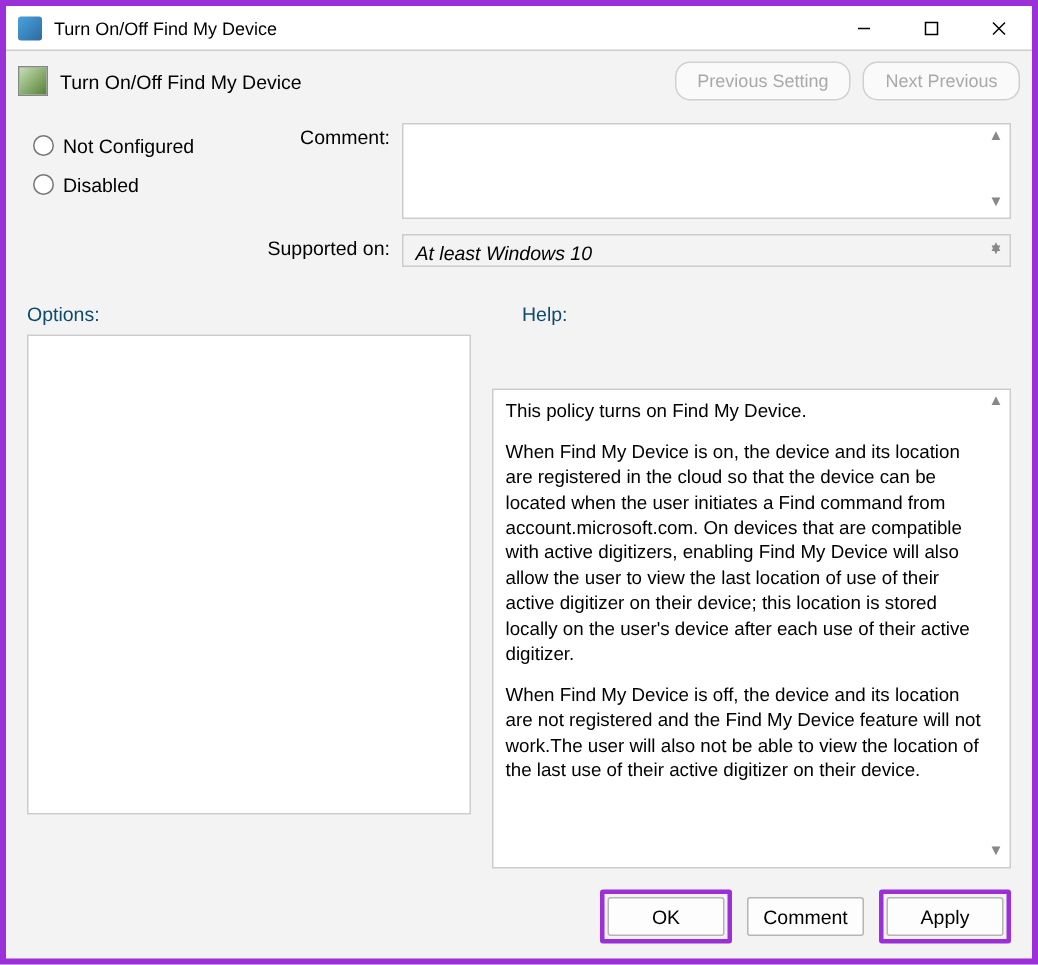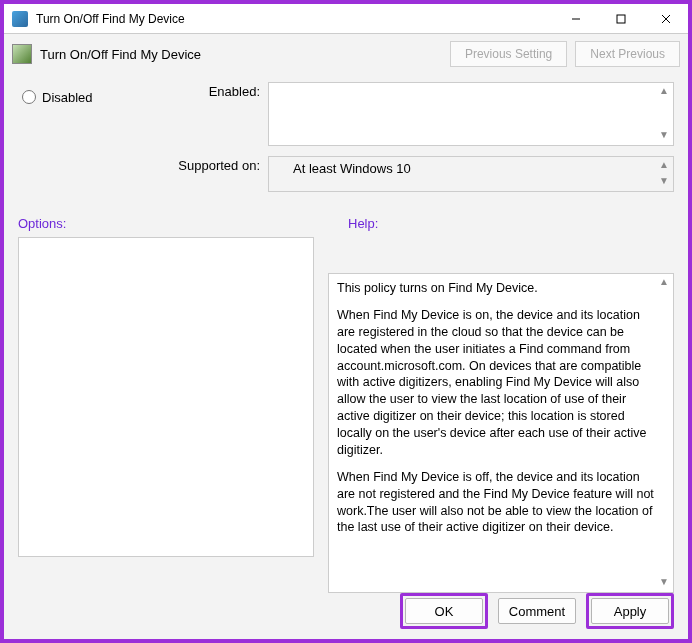--- a/index.html
+++ b/index.html
@@ -56,21 +56,21 @@
   }
   .toolbar .tb-label { font-size: 13px; color: #000; }
   .toolbar .spacer { flex:1; }
   .nav-btn {
     height: 26px;
     padding: 0 14px;
     background: #fafafa;
     border: 1px solid #d0d0d0;
     color: #a9a9a9;
     font-size: 12px;
-    border-radius: 0;
+    border-radius: 10px;
   }
   .body {
     padding: 8px 14px;
   }
   .top-row {
     display: flex;
     gap: 10px;
   }
   .radio-col {
     width: 140px;
@@ -126,33 +126,34 @@
     width: 14px; height: 14px;
     color: #888;
     font-size: 10px;
     text-align: center;
     line-height: 12px;
   }
   .scroll-up { top: 2px; }
   .scroll-down { bottom: 2px; }
   .supported-box {
     flex:1;
-    height: 36px;
+    height: 22px;
     background: #f3f3f3;
     border: 1px solid #ccc;
     position: relative;
-    padding: 4px 24px;
-    font-size: 13px;
-    color: #000;
+    padding: 4px 8px;
+    font-size: 13px;
+    color: #000;
+    font-style: italic;
   }
   .panels-labels {
     display: flex;
     margin-top: 14px;
     font-size: 13px;
-    color: #6d28d9;
+    color: #0c4a6e;
   }
   .panels-labels .left-lab { width: 330px; }
   .panels-row {
     display: flex;
     gap: 14px;
     margin-top: 6px;
   }
   .options-box {
     width: 296px;
     height: 320px;
@@ -230,27 +231,31 @@
     <div class="spacer"></div>
     <button class="nav-btn">Previous Setting</button>
     <button class="nav-btn">Next Previous</button>
   </div>
 
   <div class="body">
     <div class="top-row">
       <div class="radio-col">
         <label class="radio-row">
           <input type="radio" name="state" style="">
+          <span>Not Configured</span>
+        </label>
+        <label class="radio-row">
+          <input type="radio" name="state" style="">
           <span>Disabled</span>
         </label>
       </div>
 
       <div class="field-col">
         <div class="field-block">
-          <div class="field-label">Enabled:</div>
+          <div class="field-label">Comment:</div>
           <div class="comment-box">
             <span></span>
             <div class="scroll-up">▲</div>
             <div class="scroll-down">▼</div>
           </div>
         </div>
         <div class="field-block">
           <div class="field-label">Supported on:</div>
           <div class="supported-box">
             <span>At least Windows 10</span>

